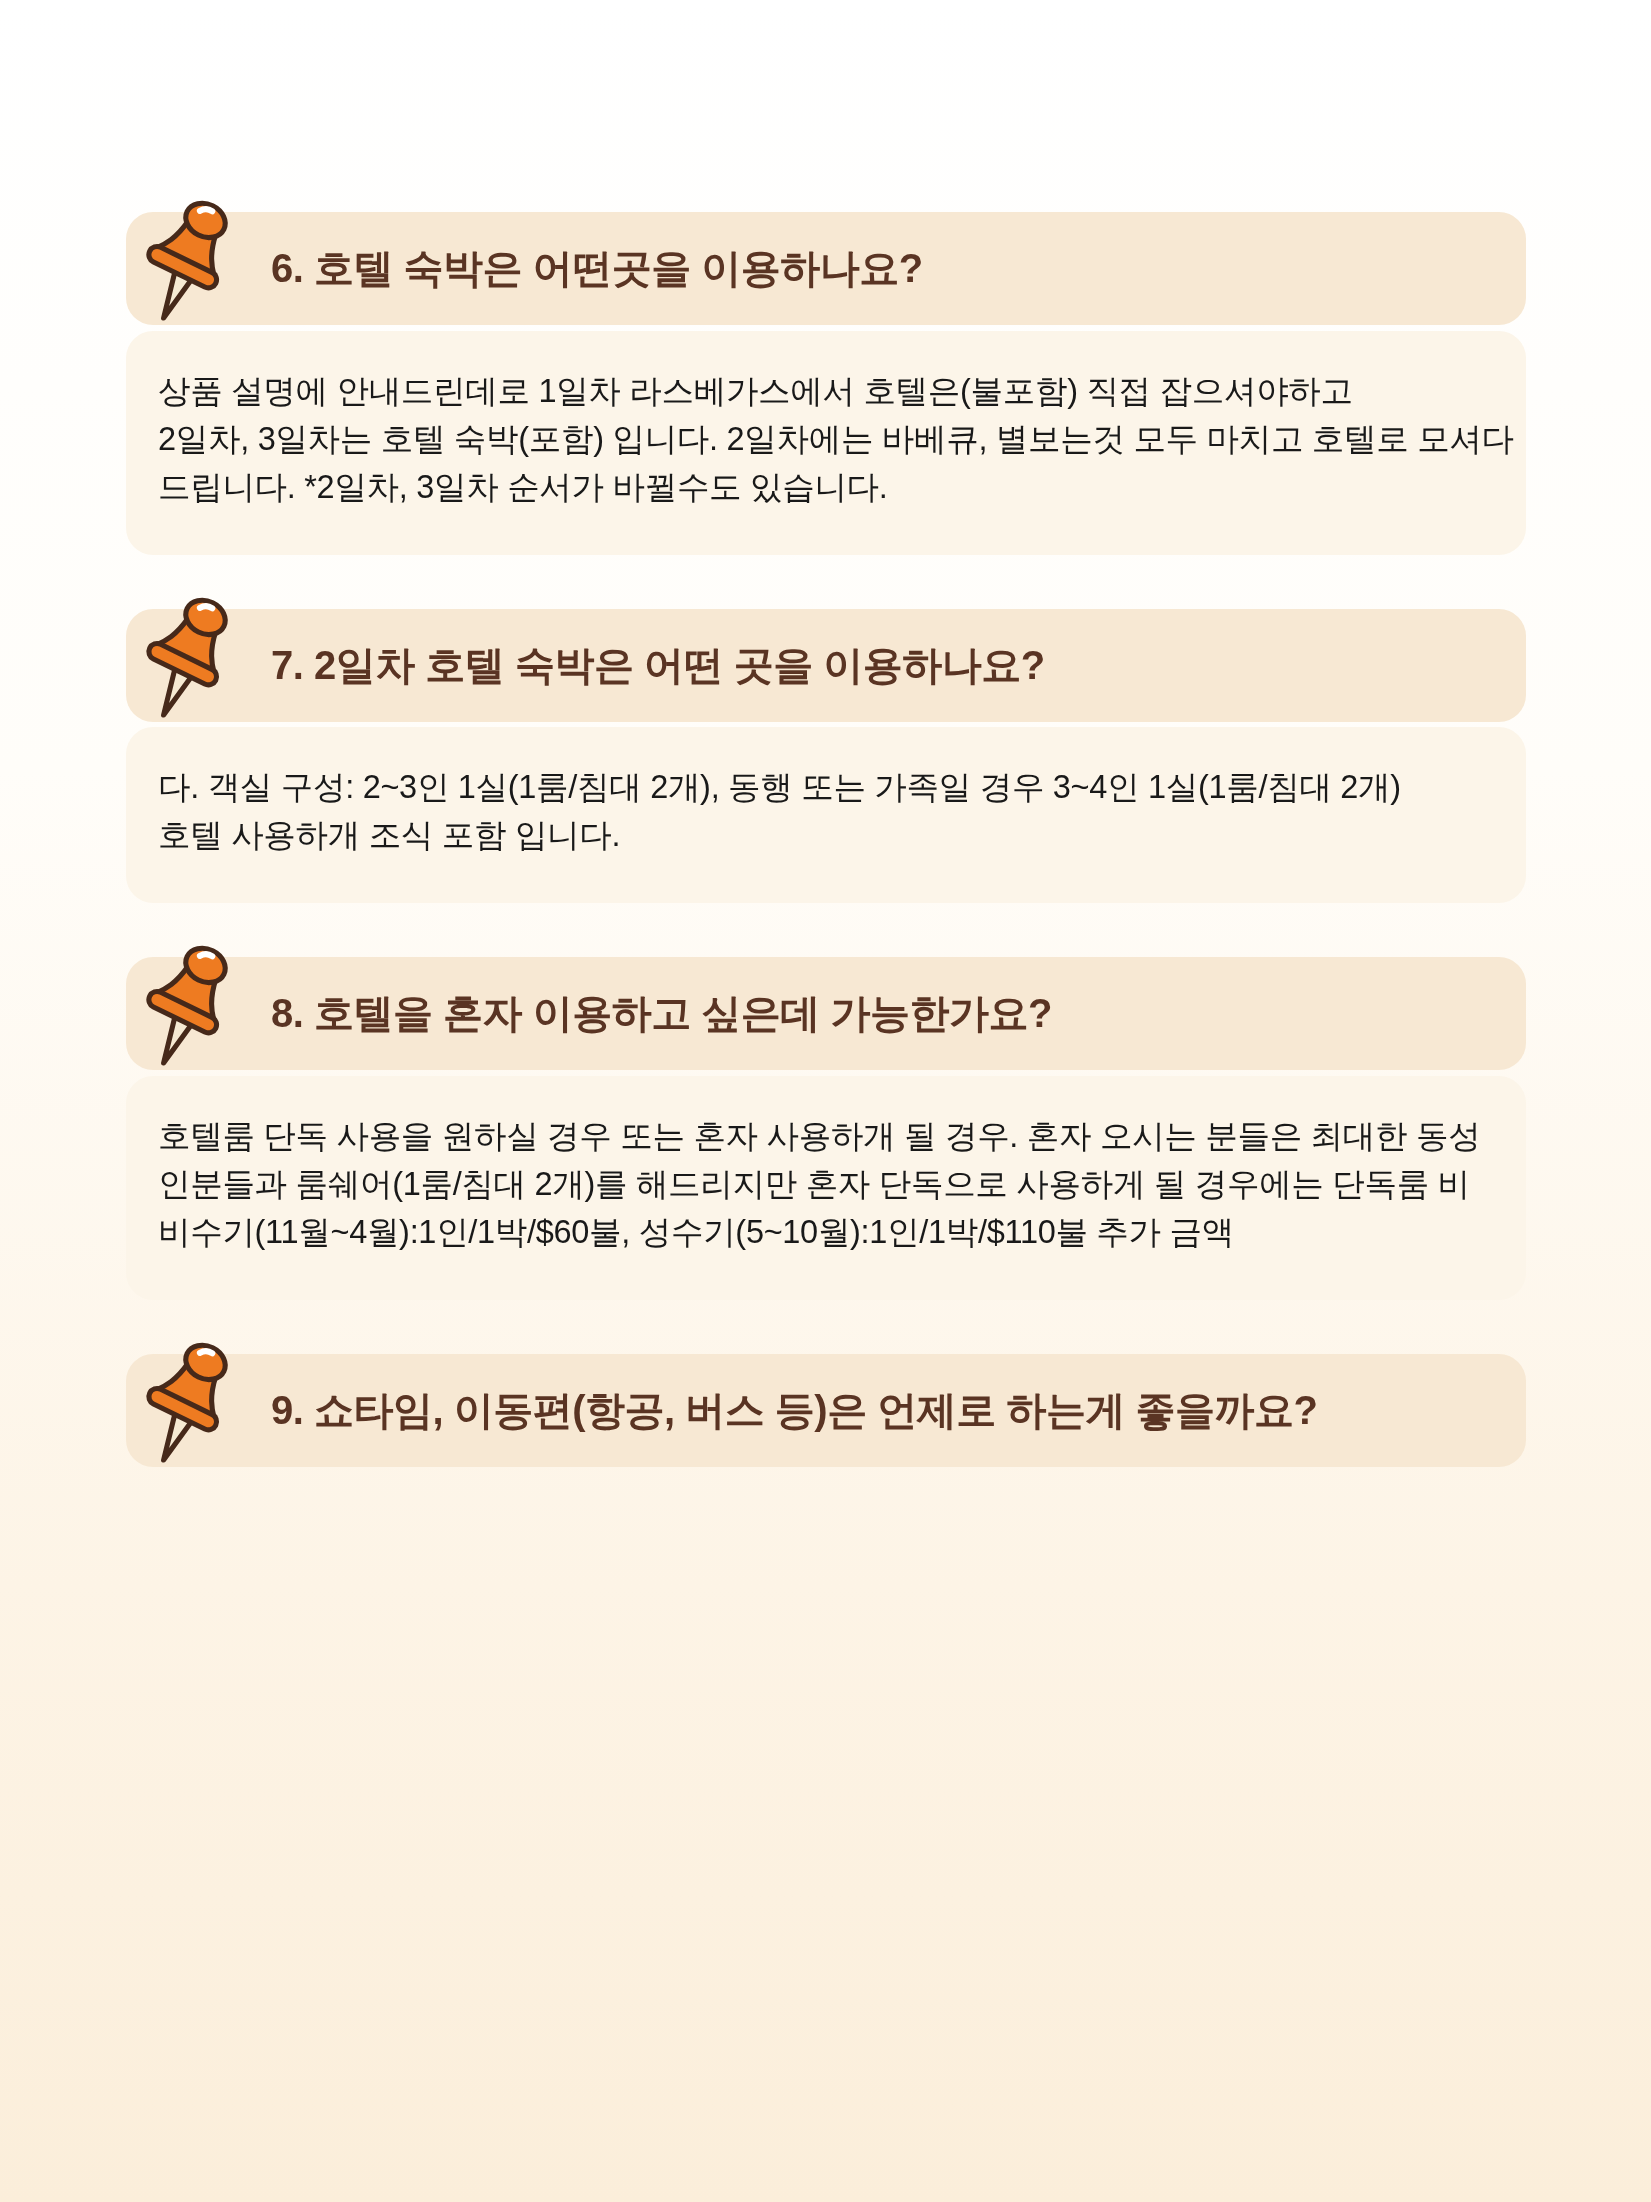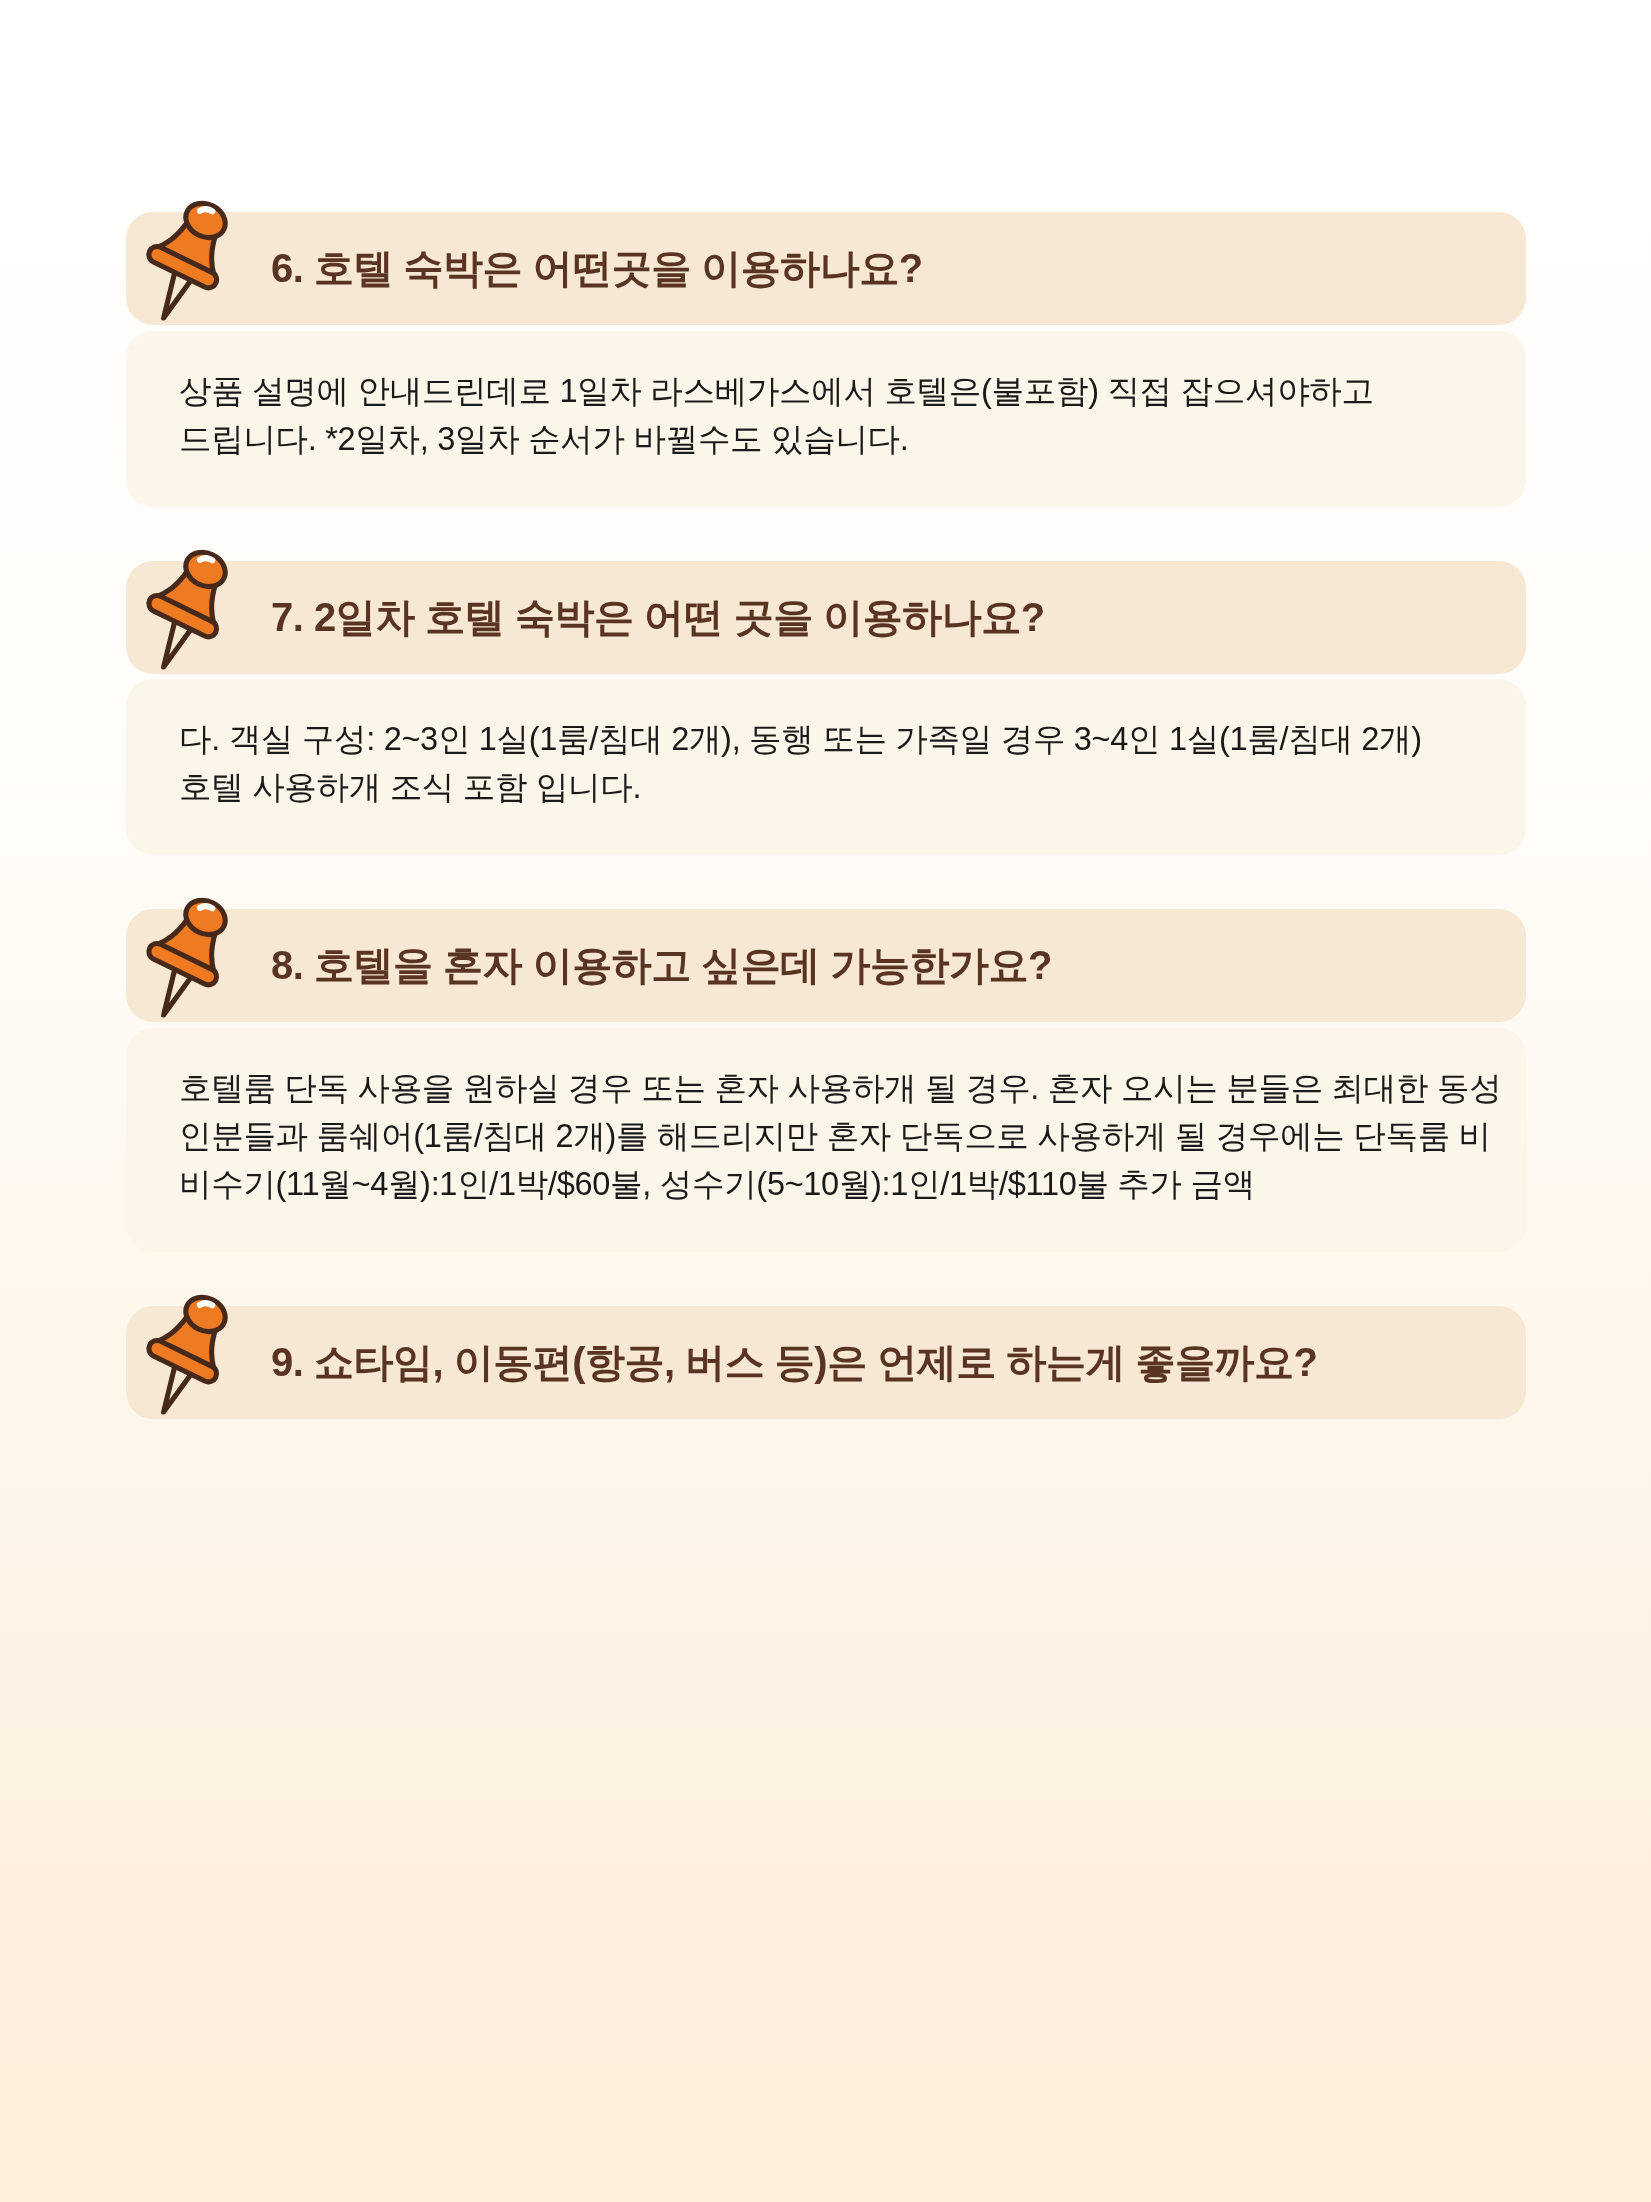--- a/index.html
+++ b/index.html
@@ -48,21 +48,21 @@
     width: 113px;
     height: 153px;
     pointer-events: none;
   }
   .pin svg { width: 100%; height: 100%; display: block; }
   .q-body {
     box-sizing: border-box;
     margin-top: 5.7px;
     border-radius: 27px;
     background: #fcf5e9;
-    padding: 36px 42px 44px 53px;
+    padding: 36px 42px 44px 32px;
   }
   .answer-line {
     margin: 0;
     font-size: 32.5px;
     font-weight: 500;
     line-height: 48px;
     color: #191919;
     letter-spacing: -0.3px;
     white-space: nowrap;
   }
@@ -85,20 +85,21 @@
             <ellipse cx="55" cy="28" rx="20" ry="16" fill="#ee7b21" stroke="#46291a" stroke-width="5"></ellipse>
             <rect x="19" y="71" width="72" height="16" rx="8" fill="#ee7b21" stroke="#46291a" stroke-width="5"></rect>
             <path d="M46 22 Q50 16 57 17" stroke="#ffffff" stroke-width="6" fill="none" stroke-linecap="round"></path>
           </g>
         </svg>
       </span>
       <h2 class="q-title">6. 호텔 숙박은 어떤곳을 이용하나요?</h2>
     </div>
     <div class="q-body">
       <p class="answer-line">상품 설명에 안내드린데로 1일차 라스베가스에서 호텔은(불포함) 직접 잡으셔야하고</p>
+      <p class="answer-line">2일차, 3일차는 호텔 숙박(포함) 입니다. 2일차에는 바베큐, 별보는것 모두 마치고 호텔로 모셔다</p>
       <p class="answer-line">드립니다. *2일차, 3일차 순서가 바뀔수도 있습니다.</p>
     </div>
   </section>
 
   <section class="faq-section">
     <div class="q-header">
       <span class="pin">
         <svg viewBox="0 0 110 150">
           <g transform="rotate(26 55 75)">
             <path d="M50 86 L60 132 L68 86 Z" fill="#f6ead3" stroke="#46291a" stroke-width="5" stroke-linejoin="round"></path>

